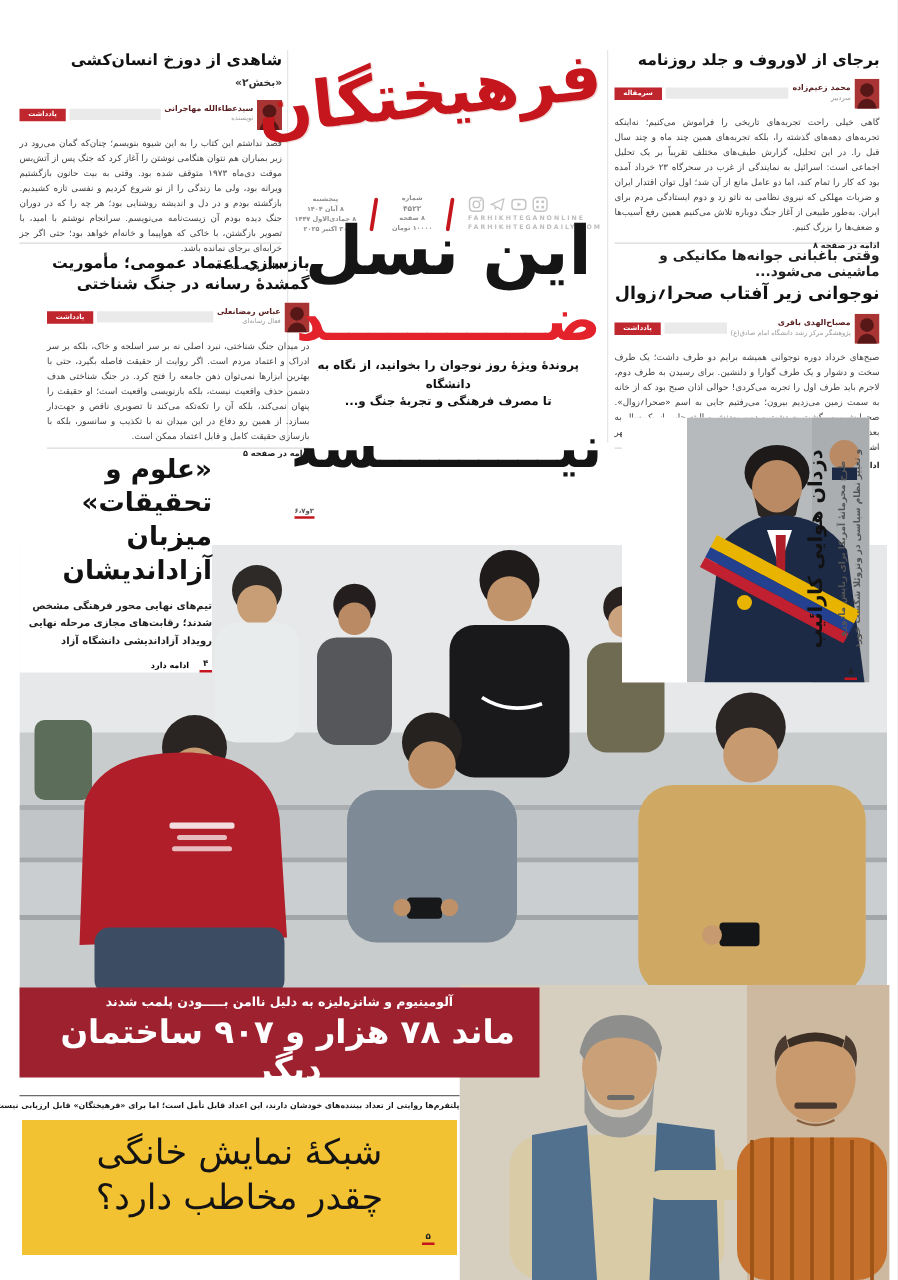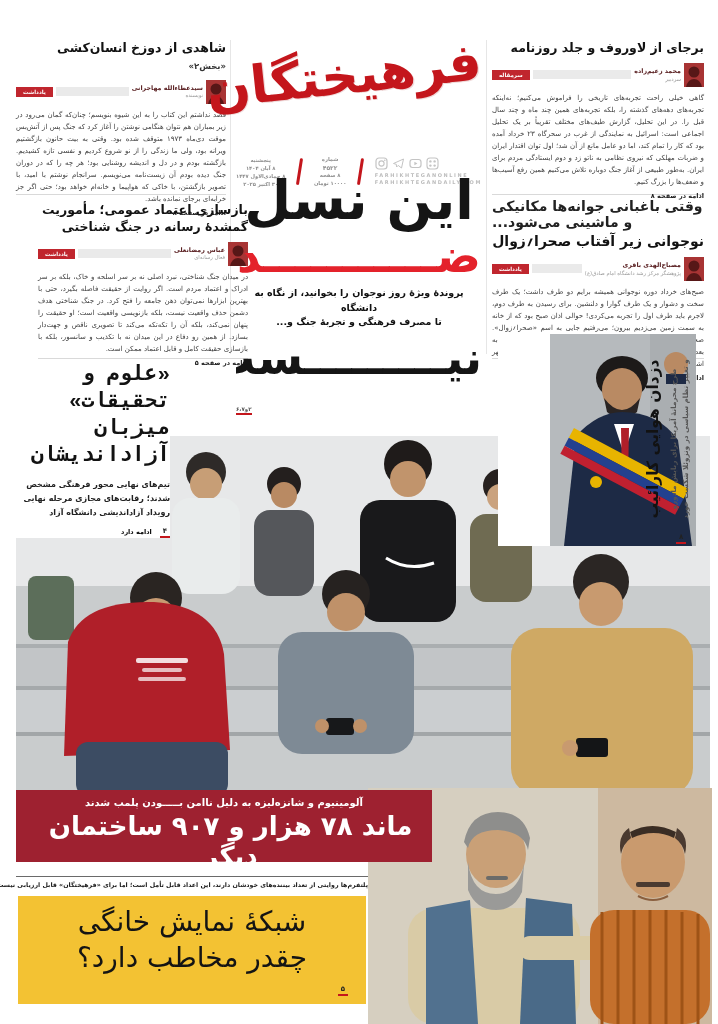--- a/index.html
+++ b/index.html
@@ -16,21 +16,21 @@
   .t-part{font-size:8.5px;font-weight:700;color:#333;}
   .author-row{display:flex;align-items:center;gap:3px;margin:6px 0 5px;}
   .a-photo{width:20px;height:24px;flex:none;}
   .a-names{flex:none;text-align:right;line-height:1.3;}
   .a-name{font-size:6.3px;font-weight:700;color:#5a2022;white-space:nowrap;}
   .a-role{font-size:5.3px;color:#9a9a9a;white-space:nowrap;}
   .a-bar{flex:1;height:9px;background:#eaeaea;}
   .a-tag{background:#c0262e;color:#fff;font-size:5.5px;font-weight:700;padding:2px 7px;white-space:nowrap;}
   .a-body{font-size:7px;line-height:1.72;color:#3d3d3d;text-align:justify;}
   .a-more{font-size:6.5px;font-weight:700;color:#222;margin-top:4px;}
-  .kicker4{font-size:14px;font-weight:700;color:#222;margin-bottom:2px;text-align:left;}
+  .kicker4{font-size:11px;font-weight:700;color:#222;margin-bottom:2px;text-align:right;}
   .hr-b{border-bottom:1px solid #d9d9d9;}
 
   
   #masthead{left:236px;top:30px;width:246px;height:160px;text-align:center;}
   .logo{font-size:52px;font-weight:900;color:#c4161c;transform:rotate(-6deg);line-height:1.7;
         text-shadow:1px 1px 0 rgba(150,0,0,.15);}
   .mh-info{position:absolute;bottom:2px;left:0;right:0;display:flex;direction:ltr;align-items:center;
            justify-content:space-between;}
   .g-dates{direction:rtl;font-size:5.2px;color:#8f8f8f;line-height:1.55;text-align:center;font-weight:700;}
   .mh-bar{width:2.5px;height:27px;background:#c4161c;transform:rotate(9deg);border-radius:2px;}
@@ -44,21 +44,21 @@
   #lead{left:236px;top:171px;width:246px;height:248px;text-align:center;z-index:2;}
   .lead1{font-size:54px;font-weight:900;color:#151515;line-height:1.12;letter-spacing:-1px;}
   .lead2{font-size:46px;font-weight:900;color:#e4222b;line-height:1.12;white-space:nowrap;overflow:hidden;}
   .lead-sub{font-size:9.5px;font-weight:700;color:#111;line-height:1.55;margin:3px 0;white-space:pre-line;}
   .lead3{font-size:46px;font-weight:900;color:#151515;line-height:1.12;white-space:nowrap;overflow:hidden;}
   .lead-pages{position:absolute;left:0;bottom:4px;font-size:5.5px;color:#555;font-weight:700;
               border-bottom:2px solid #c4161c;padding-bottom:1px;}
 
   
   #free{left:16px;top:362px;width:154px;height:176px;background:#fff;z-index:3;}
-  .free-title{font-size:21px;font-weight:900;color:#121212;line-height:1.28;white-space:pre-line;text-align:right;font-family:Liberation Mono, monospace;}
+  .free-title{font-size:21px;font-weight:900;color:#121212;line-height:1.28;white-space:pre-line;text-align:right;}
   .free-lede{font-size:8px;font-weight:700;line-height:1.8;margin-top:8px;text-align:right;color:#222;}
   .free-note{margin-top:6px;font-size:6.5px;font-weight:700;display:flex;gap:8px;align-items:center;}
   .pg-ref{border-bottom:2px solid #c4161c;padding:0 3px 1px;font-size:7px;font-weight:700;color:#222;}
 
   
   #carib{left:498px;top:334px;width:198px;height:212px;background:#fff;z-index:3;}
   .vhead{position:absolute;left:146px;top:2px;width:206px;transform-origin:0 0;
          transform:rotate(-90deg) translateX(-206px);font-size:15.5px;font-weight:900;color:#121212;
          white-space:nowrap;text-align:center;}
   .vsub{position:absolute;left:170px;top:2px;width:206px;transform-origin:0 0;

